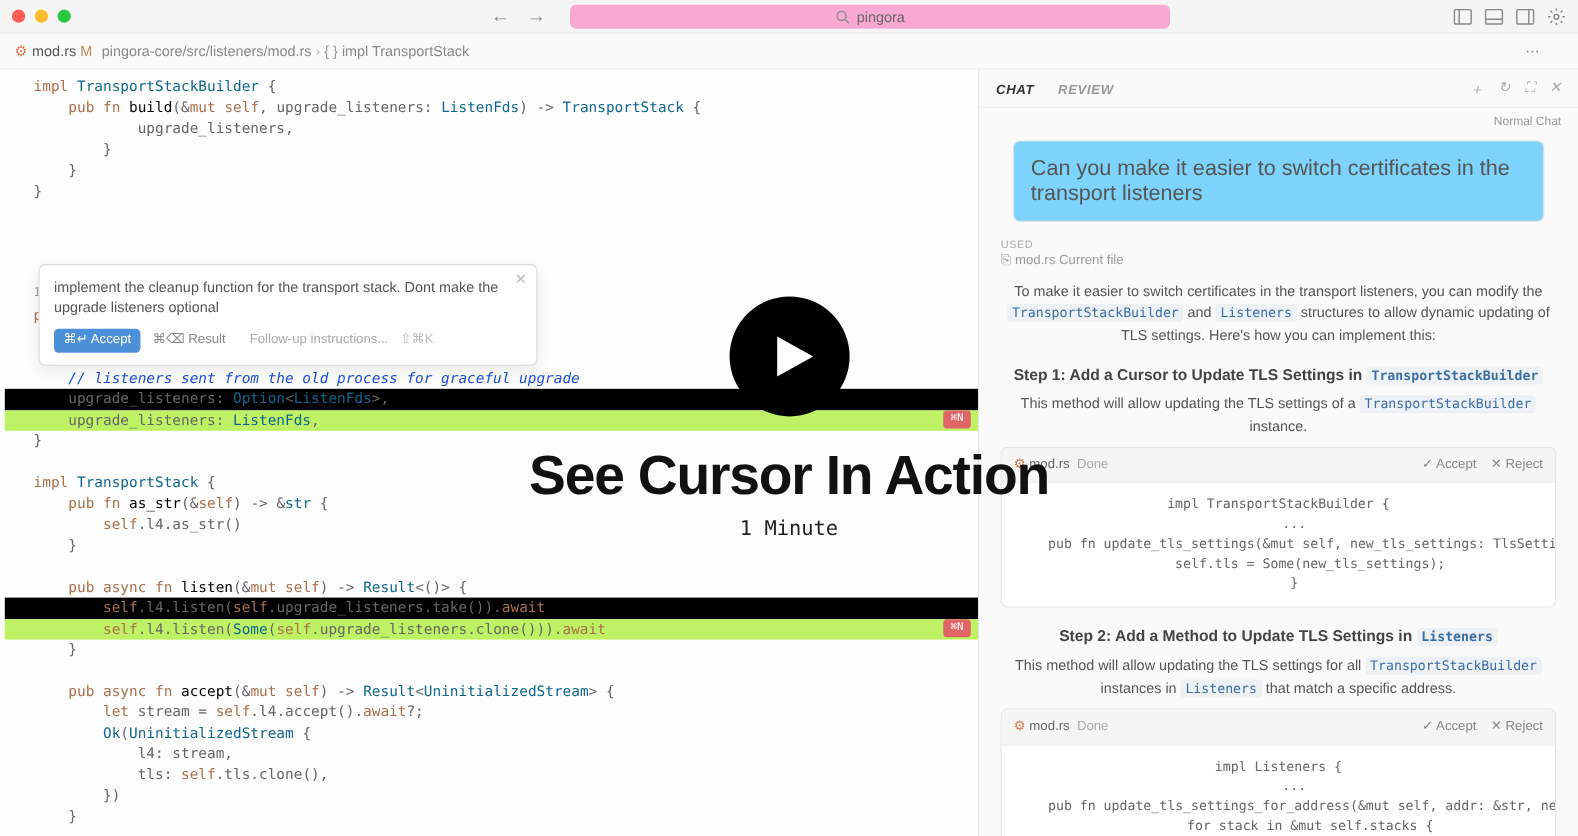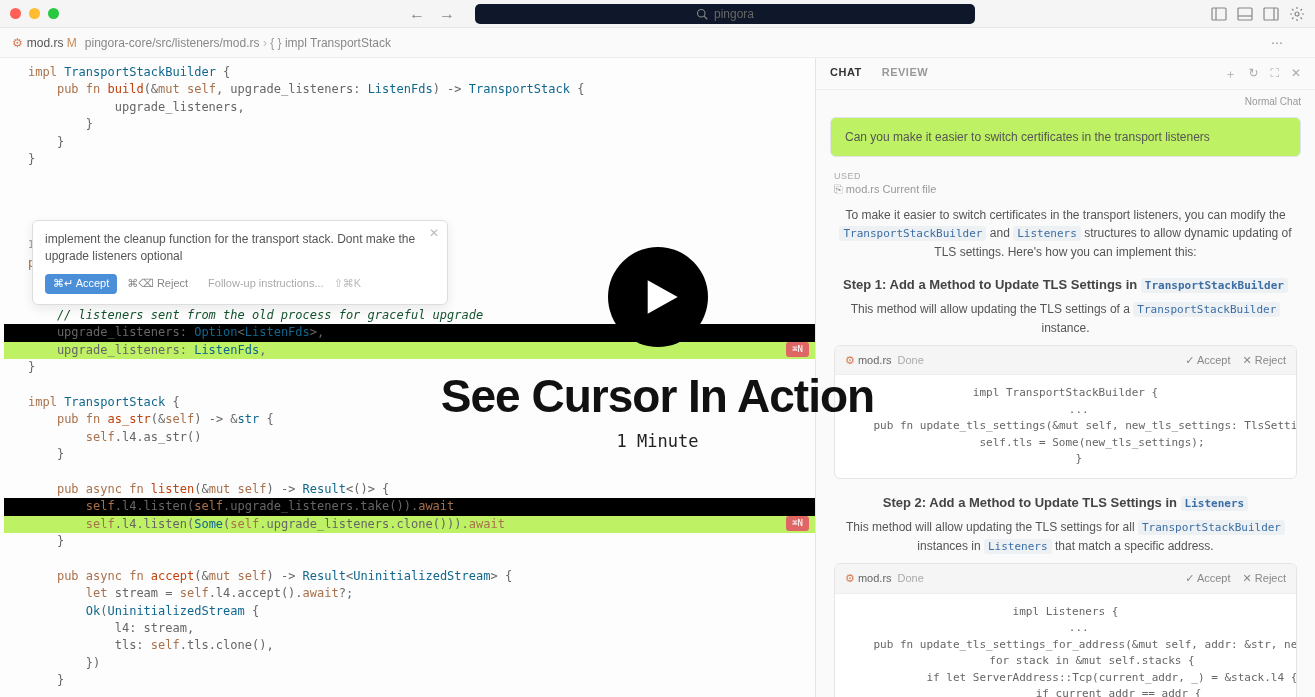--- a/index.html
+++ b/index.html
@@ -2,49 +2,49 @@
 <html><head>
 <meta charset="utf-8">
 <style>
 * { box-sizing: border-box; margin: 0; padding: 0; }
 body { font-family: -apple-system, BlinkMacSystemFont, "Segoe UI", sans-serif; background: #fafafa; width: 1315px; height: 697px; overflow: hidden; position: relative; }
 .titlebar { height: 28px; display: flex; align-items: center; padding: 0 10px; background: #f5f5f5; border-bottom: 1px solid #e5e5e5; }
 .traffic-lights { display: flex; gap: 8px; }
 .dot { width: 11px; height: 11px; border-radius: 50%; }
 .dot.red { background: #ff5f57; } .dot.yellow { background: #febc2e; } .dot.green { background: #28c840; }
 .nav-arrows { margin-left: 350px; display: flex; gap: 14px; color: #888; }
-.searchbar { margin-left: 20px; flex: 0 0 500px; height: 20px; background: #0f172a; border-radius: 5px; display: flex; align-items: center; justify-content: center; gap: 6px; color: #666; font-size: 12px; text-align: right; }
+.searchbar { margin-left: 20px; flex: 0 0 500px; height: 20px; background: #f9a8d4; border-radius: 5px; display: flex; align-items: center; justify-content: center; gap: 6px; color: #666; font-size: 12px; text-align: right; }
 .win-icons { margin-left: auto; display: flex; gap: 10px; color: #888; }
 .win-icons svg { width: 16px; height: 16px; }
 .tabbar { height: 30px; display: flex; align-items: center; padding: 0 12px; background: #fafafa; border-bottom: 1px solid #eee; font-size: 12px; color: #555; }
 .tabbar .file-icon { color: #d97950; margin-right: 4px; }
 .tabbar .mod { color: #c78a55; font-weight:500; }
 .tabbar .path { color: #888; margin-left: 8px; }
 .tabbar .dots { margin-left: auto; color: #888; margin-right: 20px;}
 .main { display: flex; height: calc(100% - 58px); }
 .editor { flex: 1; font-family: "SF Mono", Menlo, Consolas, monospace; font-size: 12px; line-height: 1.45; padding: 6px 0 0 28px; color: #666; position: relative; background: #fdfdfd; overflow: hidden; }
 .editor .ln { white-space: pre; }
-.kw { color: #a9714b; } .fn { color: #c2410c; } .ty { color: #10678e; } .cm { color: #14532d; font-style: italic; }
+.kw { color: #a9714b; } .fn { color: #000000; } .ty { color: #10678e; } .cm { color: #1d4ed8; font-style: italic; }
 .del { background: #000000; display: block; padding-left: 24px; margin-left: -24px;}
 .add { background: #bef264; display: block; padding-left: 24px; margin-left: -24px;}
 .diff-tag { position: absolute; right: 6px; background: #e06666; color: #fff; font-size: 9px; padding: 1px 6px; border-radius: 3px; }
 .suggest-box { position: absolute; top: 162px; left: 32px; width: 416px; background: #fff; border: 1px solid #ddd; border-radius: 6px; box-shadow: 0 4px 12px rgba(0,0,0,.08); padding: 10px 12px; font-family: -apple-system, sans-serif; font-size: 12px; color: #555; }
 .suggest-box .close { position: absolute; top: 4px; right: 8px; color: #bbb; }
 .suggest-actions { display: flex; align-items: center; gap: 10px; margin-top: 8px; font-size: 11px; }
 .accept-btn { background: #4a8fd8; color: #fff; padding: 2px 8px; border-radius: 4px; }
 .reject-btn { color: #888; }
 .followup { color: #aaa; margin-left: 10px; }
 .impl-hint { color: #999; font-size: 10px; margin: 70px 0 2px; }
 .sidebar { width: 500px; border-left: 1px solid #e5e5e5; background: #fafafa; display: flex; flex-direction: column; font-size: 12px; }
-.side-tabs { display: flex; align-items: flex-start; padding: 8px 14px 6px; gap: 20px; border-bottom: 1px solid #eee; }
+.side-tabs { display: flex; align-items: center; padding: 8px 14px 6px; gap: 20px; border-bottom: 1px solid #eee; font-style: italic; }
 .side-tabs .tab { color: #999; font-weight: 600; font-size: 11px; letter-spacing: .5px; }
 .side-tabs .tab.active { color: #333; }
 .side-tabs .icons { margin-left: auto; display: flex; gap: 12px; color: #aaa; }
 .normal-chat { text-align: right; color: #999; font-size: 10px; padding: 6px 14px 0; }
-.prompt-bubble { margin: 10px 14px; padding: 12px 14px; background: #bef264; border: 1px solid #e0e4e8; border-radius: 6px; color: #555; font-size: 12px; }
+.prompt-bubble { margin: 10px 28px; padding: 12px 14px; background: #7dd3fc; border: 1px solid #e0e4e8; border-radius: 6px; color: #555; font-size: 18px; }
 .used { font-size: 9px; color: #aaa; margin: 4px 18px 0; letter-spacing: .5px; }
 .used-file { font-size: 11px; color: #999; margin: 2px 18px 10px; }
 .answer { padding: 0 18px; color: #555; font-size: 12px; line-height: 1.5; overflow-y: auto; text-align: center; }
 .answer p { margin-bottom: 8px; }
 .answer .code-ref { background: #eef1f4; padding: 1px 4px; border-radius: 3px; color: #3b6ea5; font-family: Menlo, monospace; font-size: 11px; }
 .step-head { margin: 14px 0 6px; font-weight: 600; color: #444; font-size: 13px; }
 .step-head .code-ref { font-weight: 600; }
 .code-card { border: 1px solid #e5e5e5; border-radius: 6px; margin: 8px 0 14px; background: #fff; overflow: hidden; }
 .code-card-head { display: flex; align-items: center; padding: 6px 10px; background: #f5f5f5; border-bottom: 1px solid #eee; font-size: 11px; color: #888; }
 .code-card-head .file { color: #666; margin-right: 6px; }
@@ -118,21 +118,21 @@
     <div class="ln">            upgrade_listeners,</div>
     <div class="ln">        }</div>
     <div class="ln">    }</div>
     <div class="ln">}</div>
 
     <div class="suggest-box">
       <span class="close">✕</span>
       <div>implement the cleanup function for the transport stack. Dont make the upgrade listeners optional</div>
       <div class="suggest-actions">
         <span class="accept-btn">⌘↵ Accept</span>
-        <span class="reject-btn">⌘⌫ Reject</span>
+        <span class="reject-btn">⌘⌫ Result</span>
         <span class="followup">Follow-up instructions...</span>
         <span style="color:#bbb">⇧⌘K</span>
       </div>
     </div>
 
     <div class="impl-hint">1 implementation</div>
     <div class="ln"><span class="kw">pub</span>(<span class="kw">crate</span>) <span class="kw">struct</span> <span class="ty">TransportStack</span> {</div>
     <div class="ln">    l4: <span class="ty">ListenerEndpoint</span>,</div>
     <div class="ln">    tls: <span class="ty">Option</span>&lt;<span class="ty">Arc</span>&lt;<span class="ty">Acceptor</span>&gt;&gt;,</div>
     <div class="ln cm">    // listeners sent from the old process for graceful upgrade</div>
@@ -179,21 +179,21 @@
     <div class="answer">
       <p>
         <span>To make it easier to switch certificates in the transport listeners, you can modify the </span>
         <span class="code-ref">TransportStackBuilder</span>
         <span> and </span>
         <span class="code-ref">Listeners</span>
         <span> structures to allow dynamic updating of TLS settings. Here's how you can implement this:</span>
       </p>
 
       <div class="step-head">
-        <span>Step 1: Add a Method to Update TLS Settings in </span>
+        <span>Step 1: Add a Cursor to Update TLS Settings in </span>
         <span class="code-ref">TransportStackBuilder</span>
       </div>
       <p>
         <span>This method will allow updating the TLS settings of a </span>
         <span class="code-ref">TransportStackBuilder</span>
         <span> instance.</span>
       </p>
 
       <div class="code-card">
         <div class="code-card-head">

